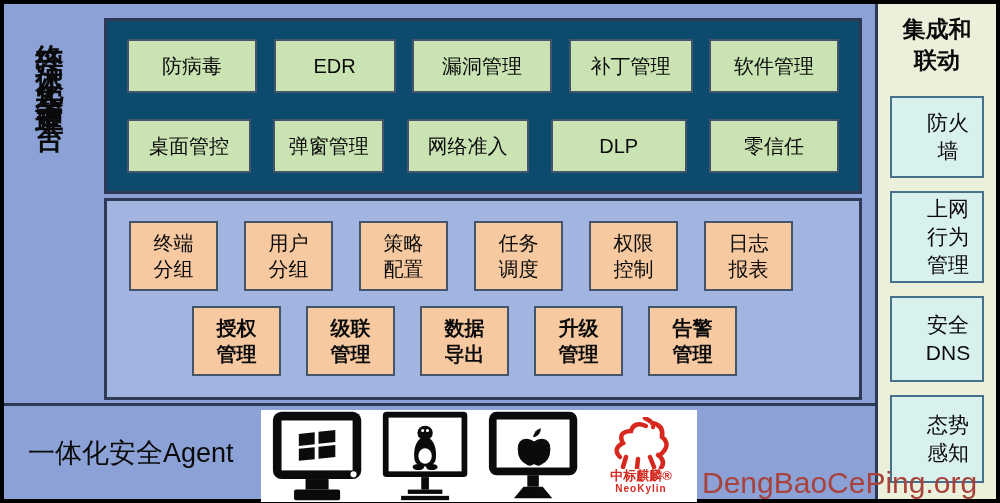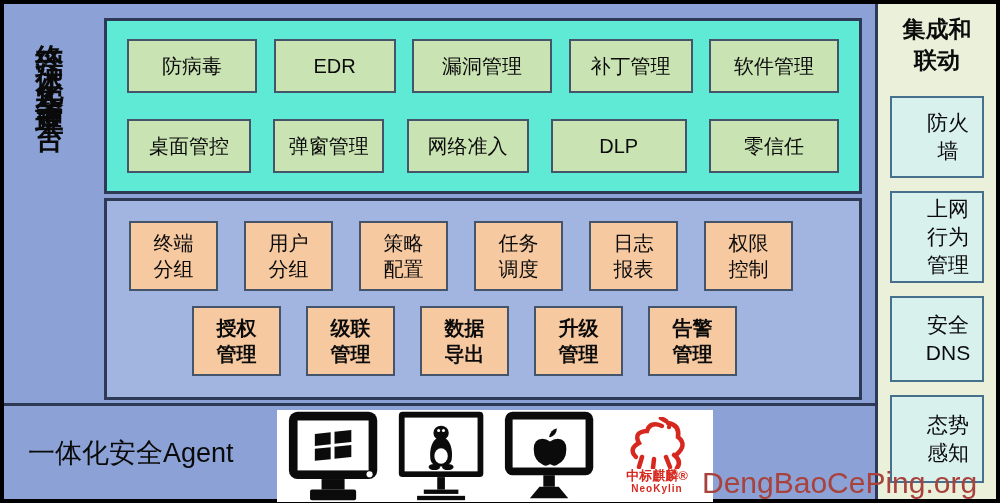--- a/index.html
+++ b/index.html
@@ -1,37 +1,37 @@
 <!DOCTYPE html>
 <html><head>
 <meta charset="utf-8">
 <style>
   html,body{margin:0;padding:0;}
   body{width:1000px;height:503px;font-family:"Liberation Sans","DejaVu Sans",sans-serif;color:#0b0b0b;}
   .frame{position:relative;width:1000px;height:503px;background:#000;overflow:hidden;}
   .main{position:absolute;left:4px;top:4px;width:871px;height:495px;background:#8CA2D6;}
   .vtitle{position:absolute;left:26px;top:18px;writing-mode:vertical-rl;text-orientation:upright;
           font-size:28px;letter-spacing:8px;font-weight:600;color:#0a0a0a;}
-  .cap-panel{position:absolute;left:100px;top:14px;width:758px;height:176px;background:#5eead4;
+  .cap-panel{position:absolute;left:100px;top:14px;width:758px;height:176px;background:#0c4a6e;
              border:3px solid #2E3A55;box-sizing:border-box;display:flex;flex-direction:column;
              justify-content:center;gap:26px;padding:16px 20px;}
   .crow{display:flex;justify-content:space-between;}
   .gbox{height:54px;background:#C9E3B3;border:2px solid #44546A;box-sizing:border-box;
         display:flex;align-items:center;justify-content:center;font-size:20px;}
   .mgmt-panel{position:absolute;left:100px;top:194px;width:758px;height:202px;background:#A2B4E0;
               border:3px solid #2E3A55;box-sizing:border-box;padding-top:20px;}
   .mrow1{display:flex;justify-content:space-between;padding:0 66px 0 22px;}
   .mrow2{display:flex;justify-content:space-between;padding:0 122px 0 85px;margin-top:15px;font-weight:bold;}
   .obox{width:89px;height:70px;background:#F6C9A1;border:2px solid #44546A;box-sizing:border-box;
         display:flex;align-items:center;justify-content:center;text-align:center;font-size:20px;
         line-height:1.3;white-space:pre-line;}
   .agent-bar{position:absolute;left:0;top:399px;width:871px;height:96px;border-top:3px solid #2E3A55;
              box-sizing:border-box;}
   .agent-label{position:absolute;left:24px;top:50%;transform:translateY(-50%);font-size:27px;color:#0a0a0a;}
-  .os-strip{position:absolute;left:273px;top:4px;width:436px;height:92px;background:#ffffff;
+  .os-strip{position:absolute;left:257px;top:4px;width:436px;height:92px;background:#ffffff;
             display:flex;align-items:center;justify-content:space-around;padding:0 4px;box-sizing:border-box;}
   .nk{display:flex;flex-direction:column;align-items:center;width:92px;}
   .nk-cn{color:#D6281E;font-weight:700;font-size:13px;line-height:1.1;}
   .nk-en{color:#D6281E;font-weight:700;font-size:10px;letter-spacing:1px;line-height:1.2;}
   .right{position:absolute;left:875px;top:4px;width:121px;height:495px;background:#EBF0DB;
          border-left:3px solid #2E3A55;box-sizing:border-box;display:flex;flex-direction:column;
          align-items:center;}
   .rtitle{margin-top:10px;font-size:23px;font-weight:700;text-align:center;line-height:1.35;white-space:pre-line;}
   .rbox{width:94px;background:#D9F1ED;border:2px solid #46708C;box-sizing:border-box;display:flex;
         align-items:center;justify-content:center;text-align:center;font-size:21px;line-height:1.35;
@@ -71,24 +71,24 @@
     <div class="mgmt-panel">
       <div class="mrow1">
         <div class="obox">终端
 分组</div>
         <div class="obox">用户
 分组</div>
         <div class="obox">策略
 配置</div>
         <div class="obox">任务
 调度</div>
+        <div class="obox">权限
+控制</div>
         <div class="obox">日志
 报表</div>
-        <div class="obox">权限
-控制</div>
       </div>
       <div class="mrow2">
         <div class="obox">授权
 管理</div>
         <div class="obox">级联
 管理</div>
         <div class="obox">数据
 导出</div>
         <div class="obox">升级
 管理</div>

